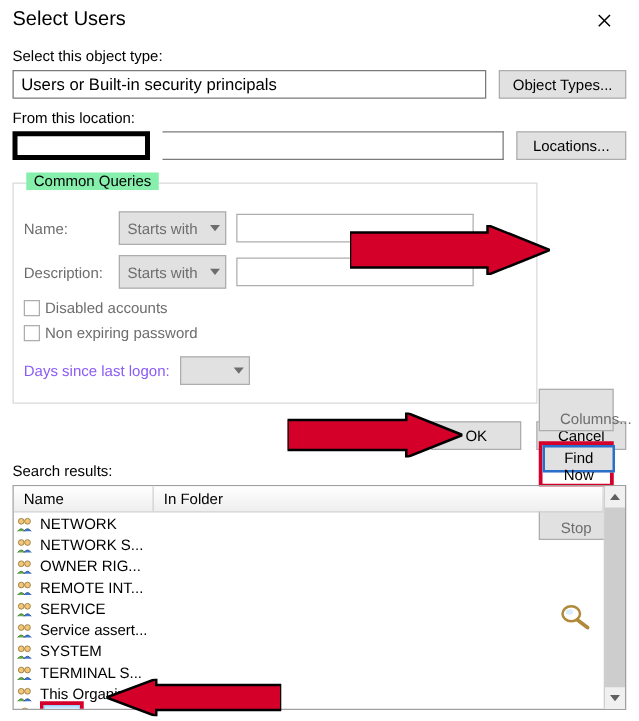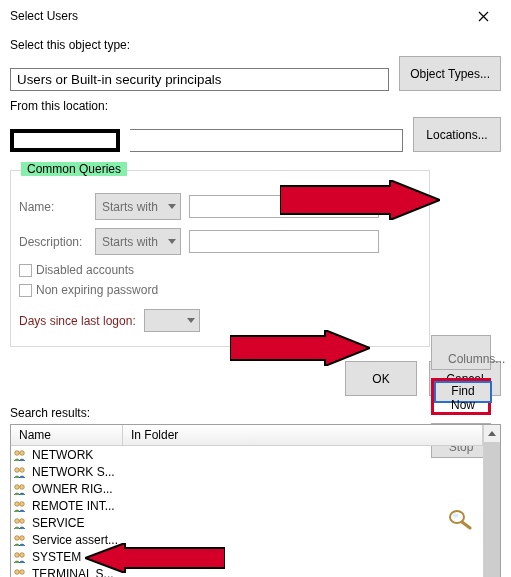--- a/index.html
+++ b/index.html
@@ -14,42 +14,42 @@
     overflow: hidden;
     position: relative;
   }
   .titlebar {
     display: flex;
     align-items: center;
     justify-content: space-between;
     padding: 6px 8px 4px 10px;
     height: 30px;
   }
-  .titlebar-title { font-size: 12px; }
+  .titlebar-title { font-size: 16px; }
   .close-x {
     width: 40px;
     height: 26px;
     display: flex;
     align-items: center;
     justify-content: center;
     font-size: 14px;
     color: #000;
   }
   .body-area { padding: 0 10px; }
   .field-label { margin: 8px 0 4px 0; }
   .row { display: flex; align-items: flex-end; gap: 10px; }
   .wide-input {
     flex: 1;
     height: 23px;
     border: 1px solid #7a7a7a;
     padding: 2px 6px;
     background: #fff;
   }
   .btn {
-    height: 35px;
+    height: 23px;
     min-width: 88px;
     padding: 0 10px;
     border: 1px solid #adadad;
     background: #e1e1e1;
     font-size: 12px;
     cursor: default;
   }
   .btn-dis {
     color: #6d6d6d;
   }
@@ -125,21 +125,21 @@
     width: 13px; height: 13px;
     border: 1px solid #adadad;
     background: #fff;
   }
   .days-row {
     display: flex;
     align-items: center;
     gap: 8px;
     margin: 12px 0 4px 0;
   }
-  .days-label { color: #7f1d1d; }
+  .days-label { color: #8b5cf6; }
   .days-select {
     width: 56px; height: 23px;
     border: 1px solid #adadad;
     background: #e1e1e1;
     display: flex;
     align-items: center;
     justify-content: flex-end;
     padding-right: 4px;
   }
   .right-col {

